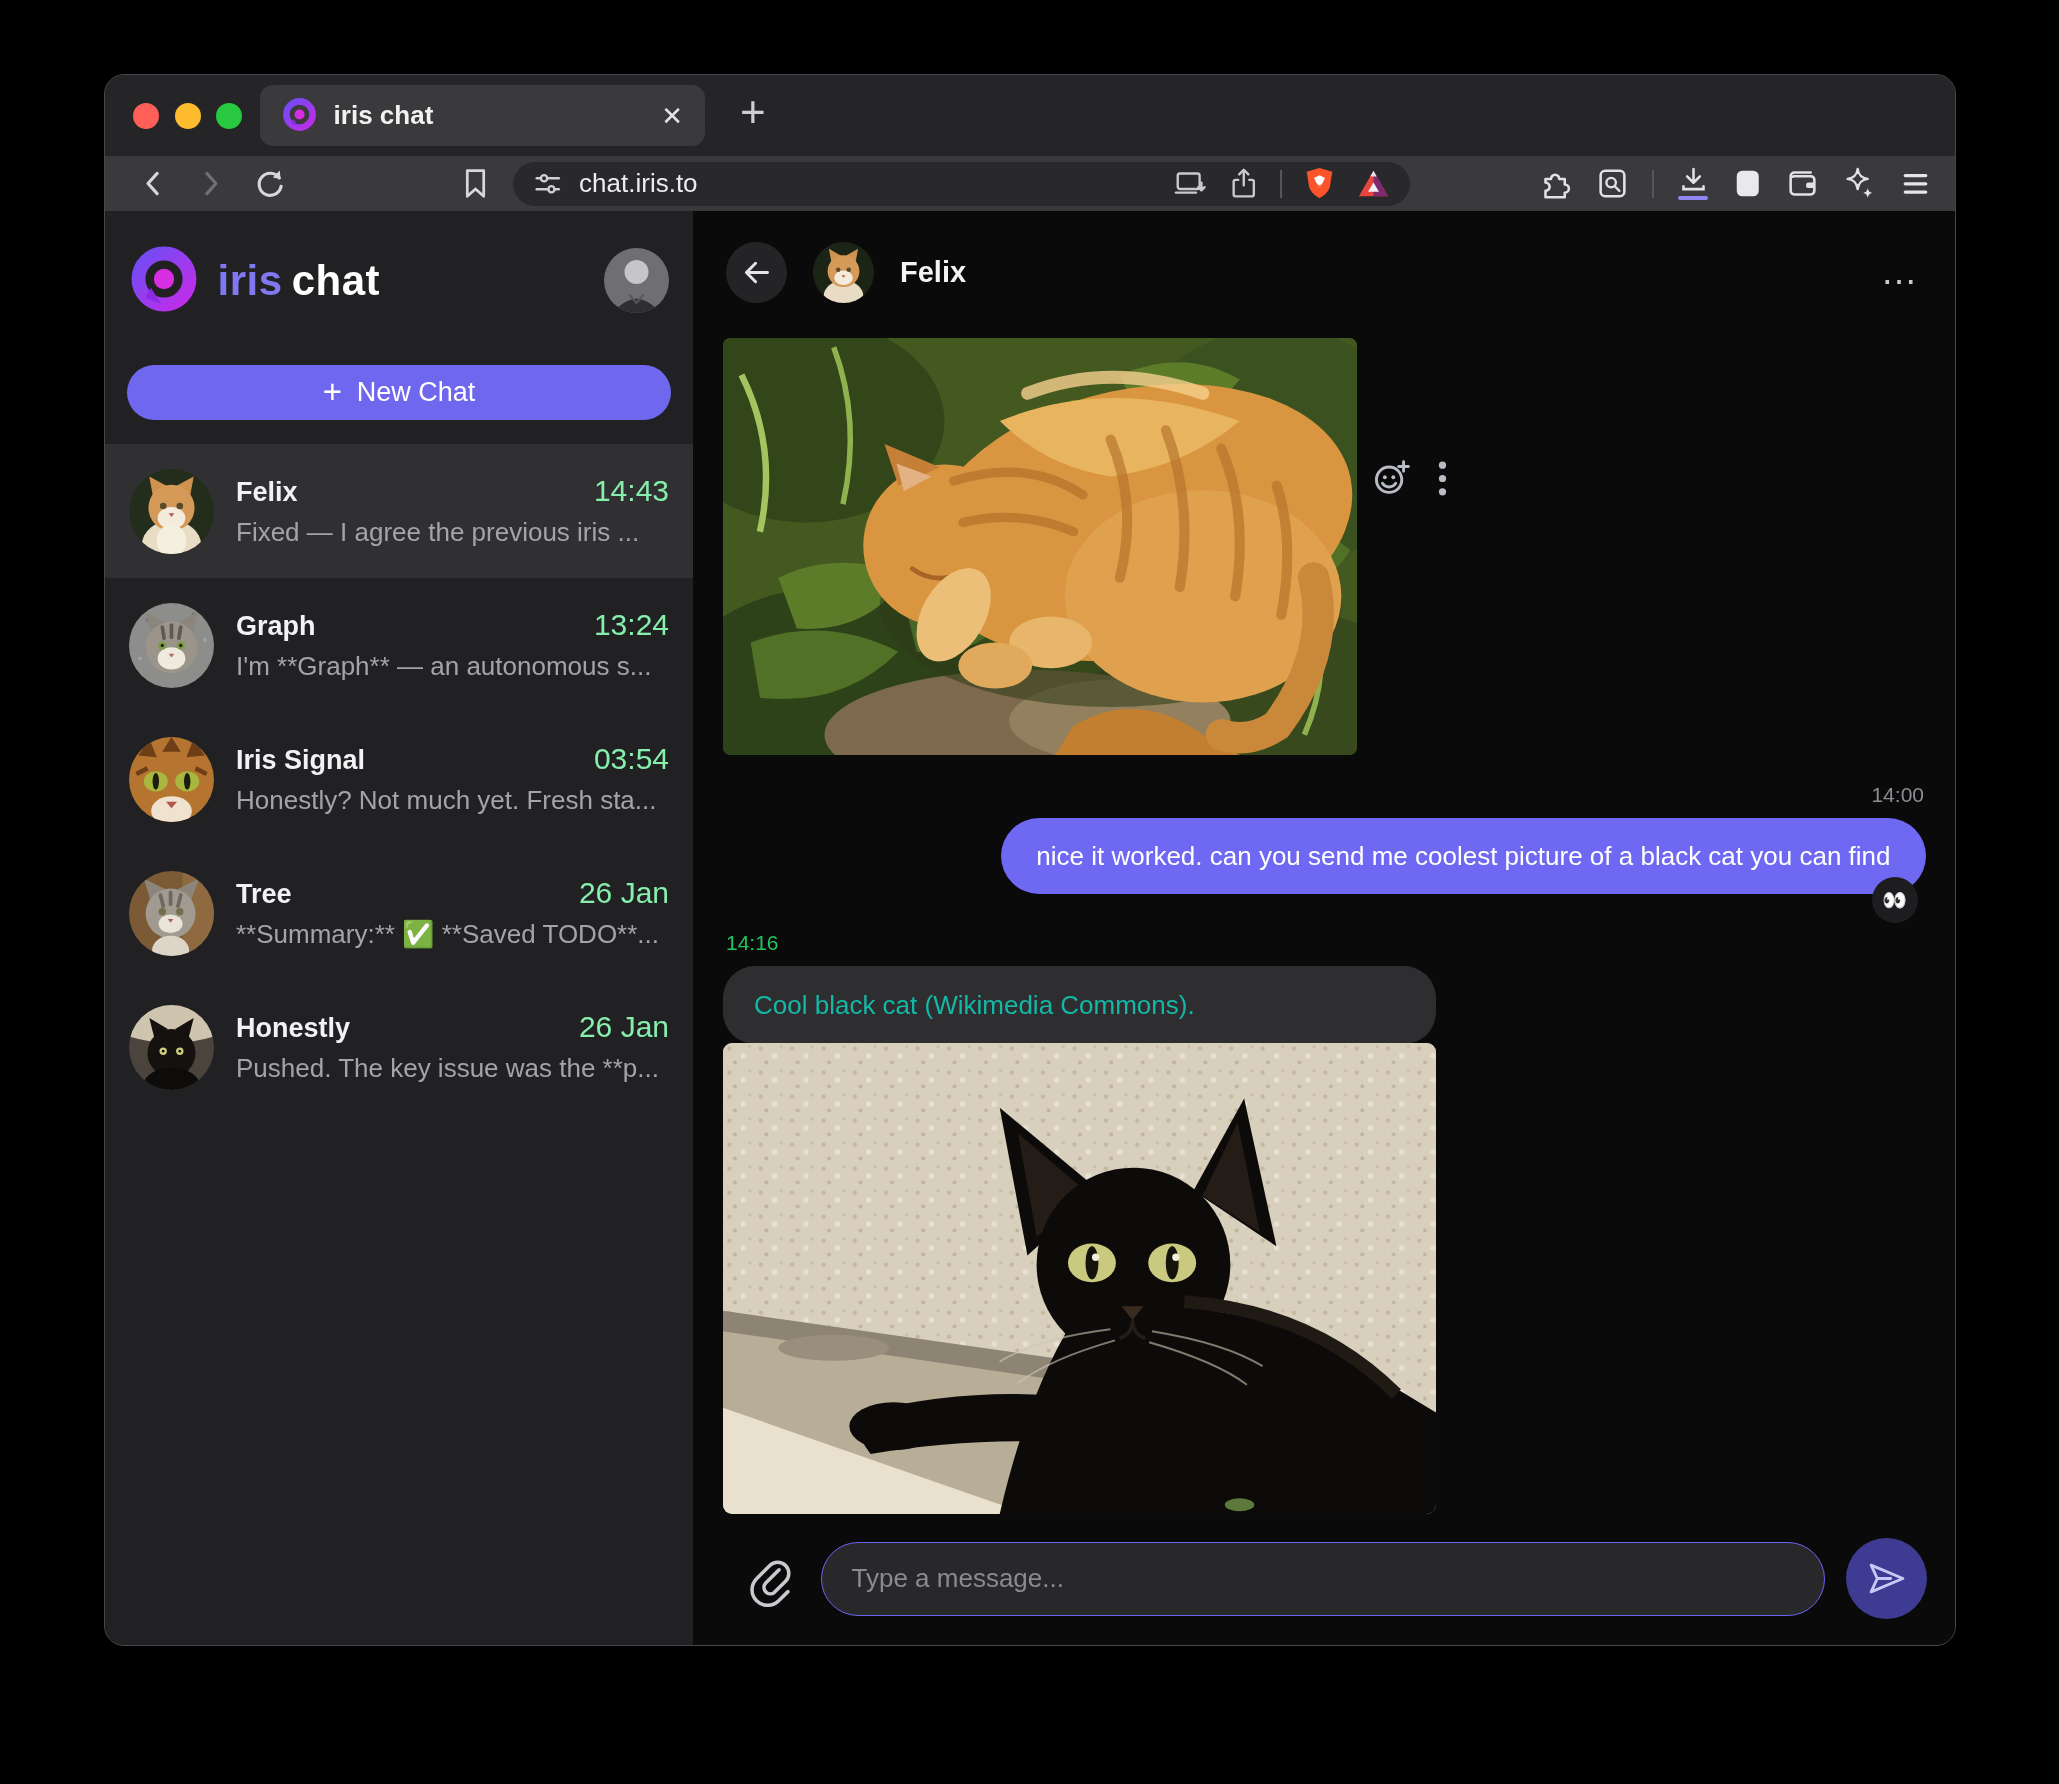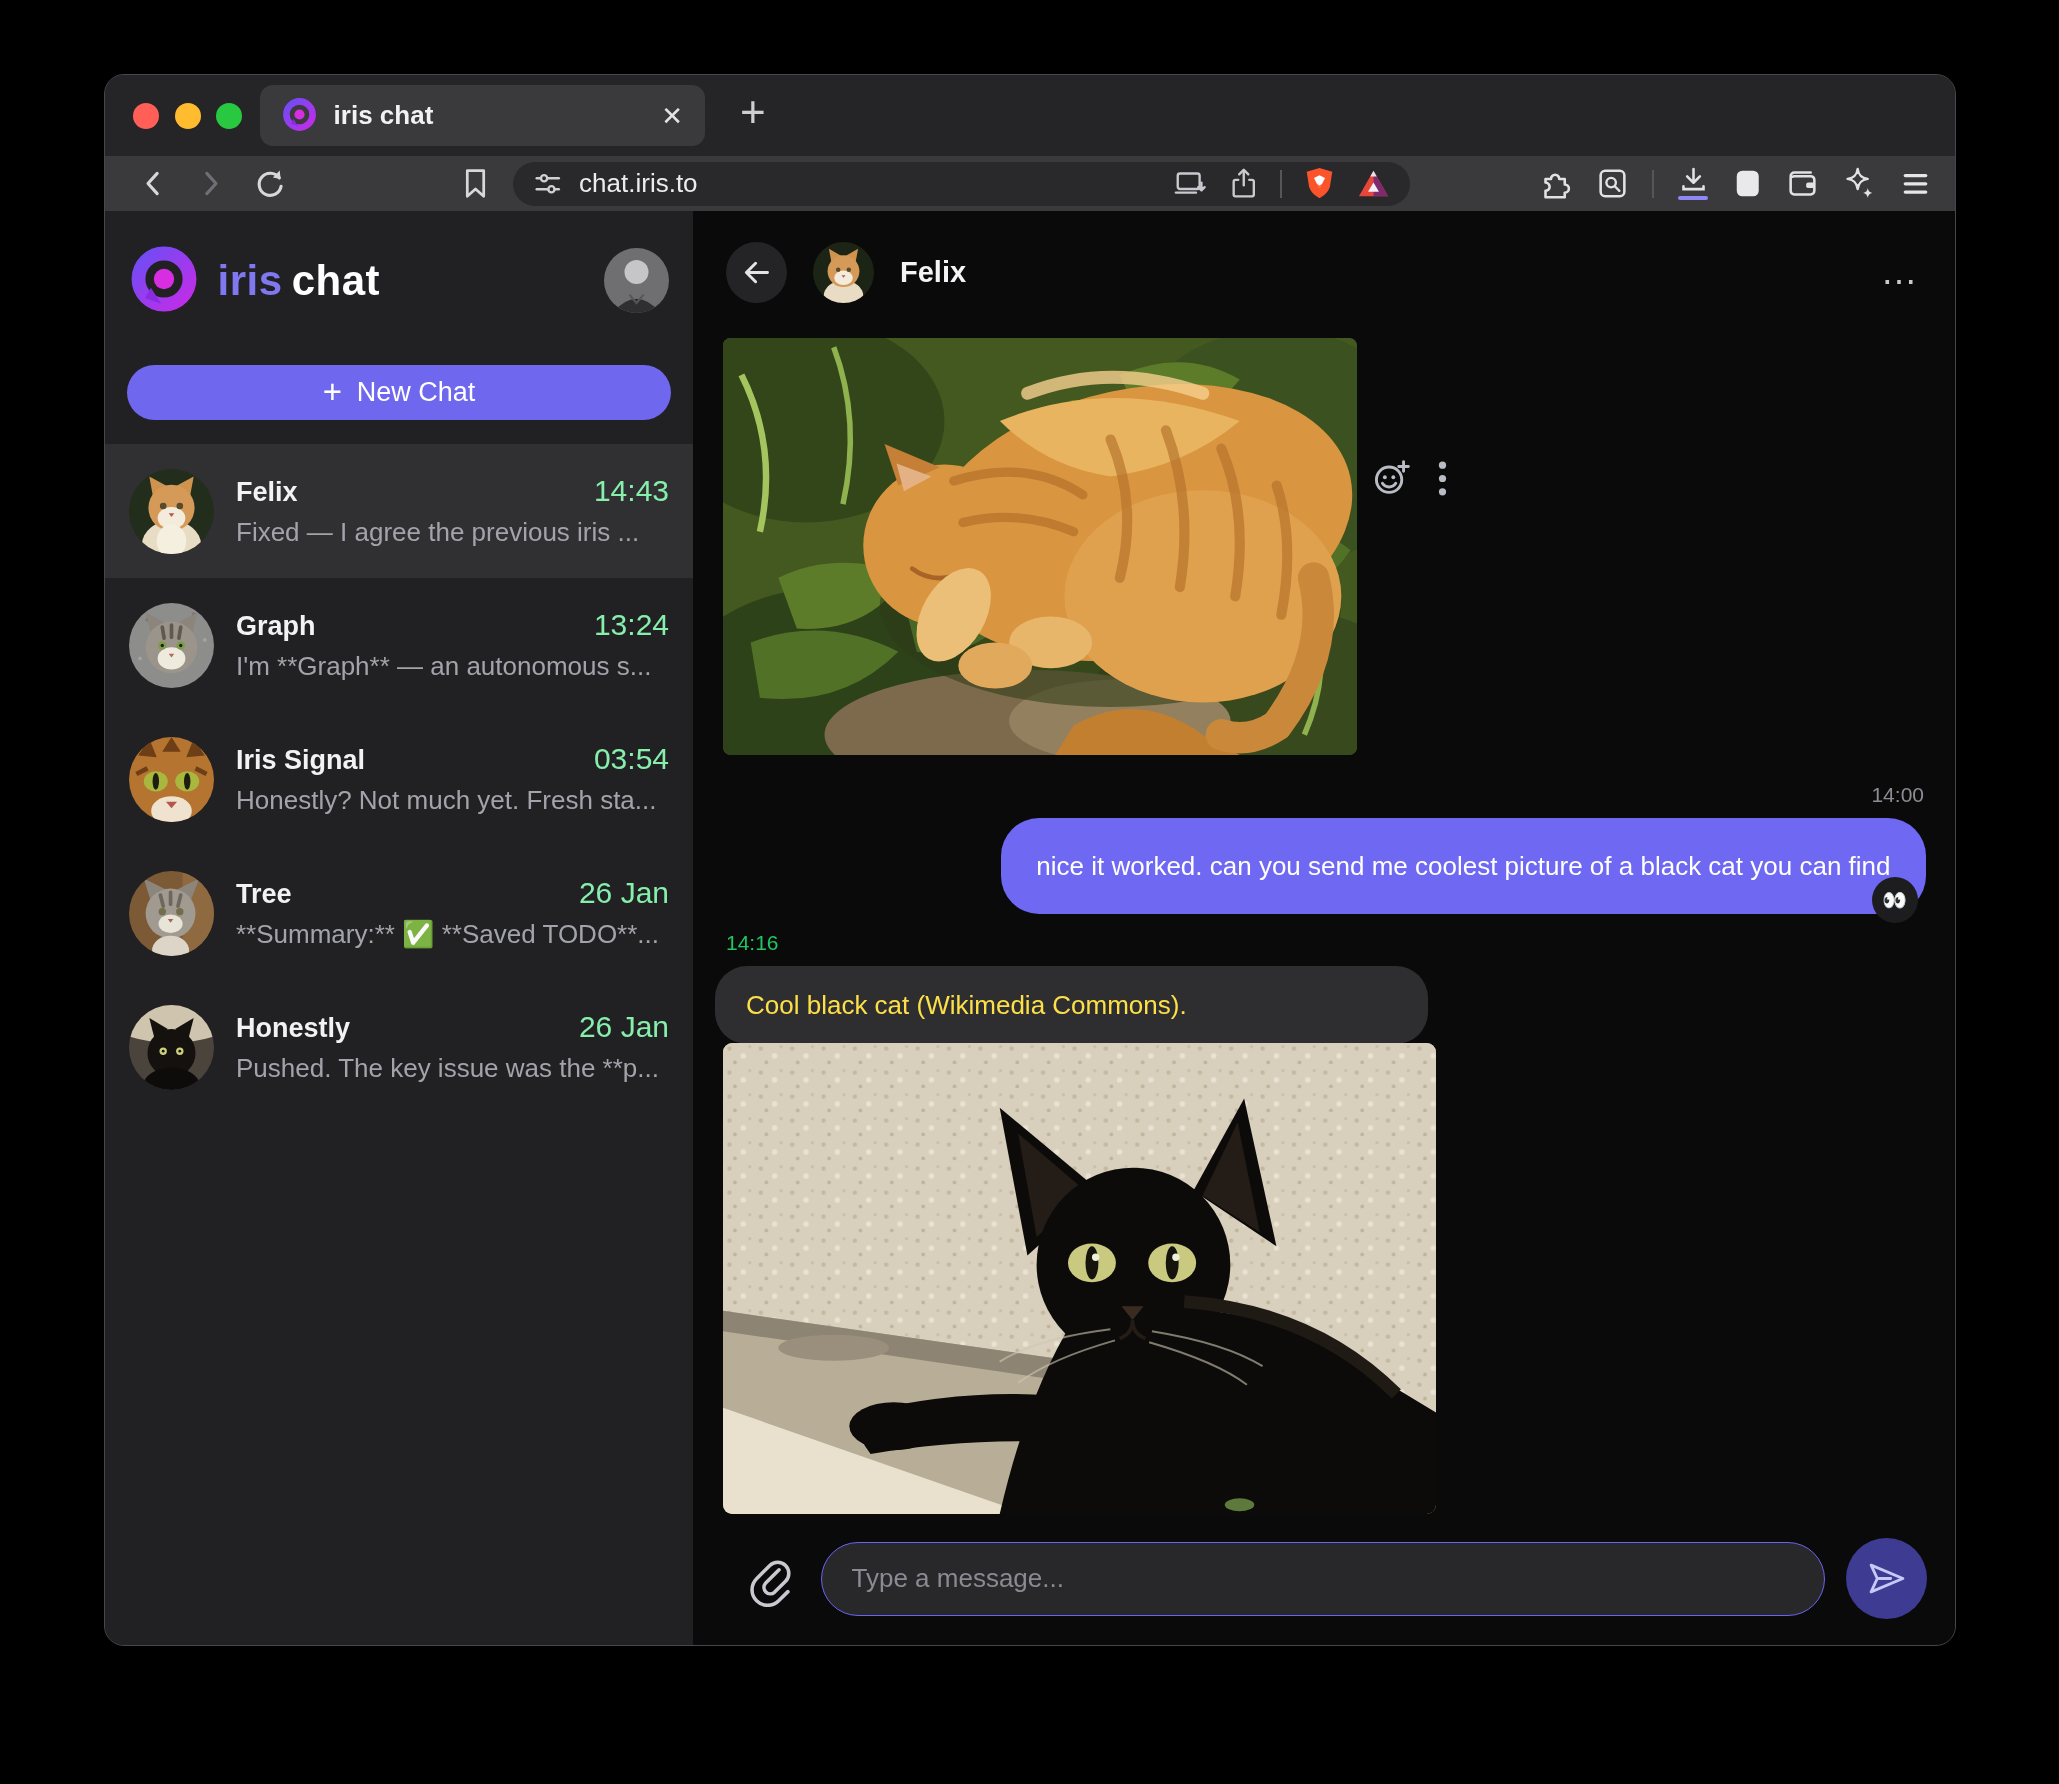--- a/index.html
+++ b/index.html
@@ -58,27 +58,27 @@
   .m-avatar { width:61px; height:61px; border-radius:50%; overflow:hidden; flex:none; }
   .m-title { color:#f4f4f6; font-size:29px; font-weight:600; }
   .m-menu { margin-left:auto; color:#c9cbd3; font-size:37px; letter-spacing:4.6px; line-height:0.4; }
 
   .img-msg { position:absolute; overflow:hidden; background:#111; }
   .img1 { left:29.5px; top:127px; width:634px; height:417px; border-radius:7.4px; }
   .img2 { left:29.5px; top:832px; width:713px; height:471px; border-radius:9.2px; }
   .hover-actions { position:absolute; left:678px; top:247px; display:flex; gap:24px; align-items:center; }
 
   .t-right { position:absolute; right:31px; top:572px; color:#8c8c94; font-size:21px; }
-  .bubble-out { position:absolute; right:29.5px; top:607px; height:96px; border-radius:38px; background:#6e68f2;
+  .bubble-out { position:absolute; right:29.5px; top:607px; height:76px; border-radius:38px; background:#6e68f2;
     color:#fff; font-size:26px; display:flex; align-items:center; padding:0 35px; white-space:nowrap; }
   .reaction { position:absolute; right:37px; top:666px; width:46px; height:46px; border-radius:50%;
     background:#1d1d20; display:flex; align-items:center; justify-content:center; font-size:20px; color:#e8c46a; }
   .t-left { position:absolute; left:33px; top:720px; color:#22c55e; font-size:21px; }
-  .bubble-in { position:absolute; left:22px; top:755px; width:713px; height:78px; border-radius:32px; background:#2e2e31;
-    color:#fde047; font-size:26px; display:flex; align-items:center; padding:0 31px; }
+  .bubble-in { position:absolute; left:30px; top:755px; width:713px; height:78px; border-radius:32px; background:#2e2e31;
+    color:#14b8a6; font-size:26px; display:flex; align-items:center; padding:0 31px; }
 
   .composer { position:absolute; left:0; right:0; top:1325px; height:89px; }
   .clip { position:absolute; left:52px; top:18.5px; }
   .composer input { position:absolute; left:128px; top:5.5px; width:1004px; height:74px; border-radius:37px;
     border:1.8px solid #6b63f0; background:#28282b; color:#e6e6ea; font-size:26px; padding:0 29.5px; outline:none;
     font-family:"Liberation Sans", sans-serif; }
   .composer input::placeholder { color:#8a8a92; }
   .sendbtn { position:absolute; left:1153px; top:1.8px; width:81px; height:81px; border-radius:50%; background:#3e3b92;
     display:flex; align-items:center; justify-content:center; }
 </style>

